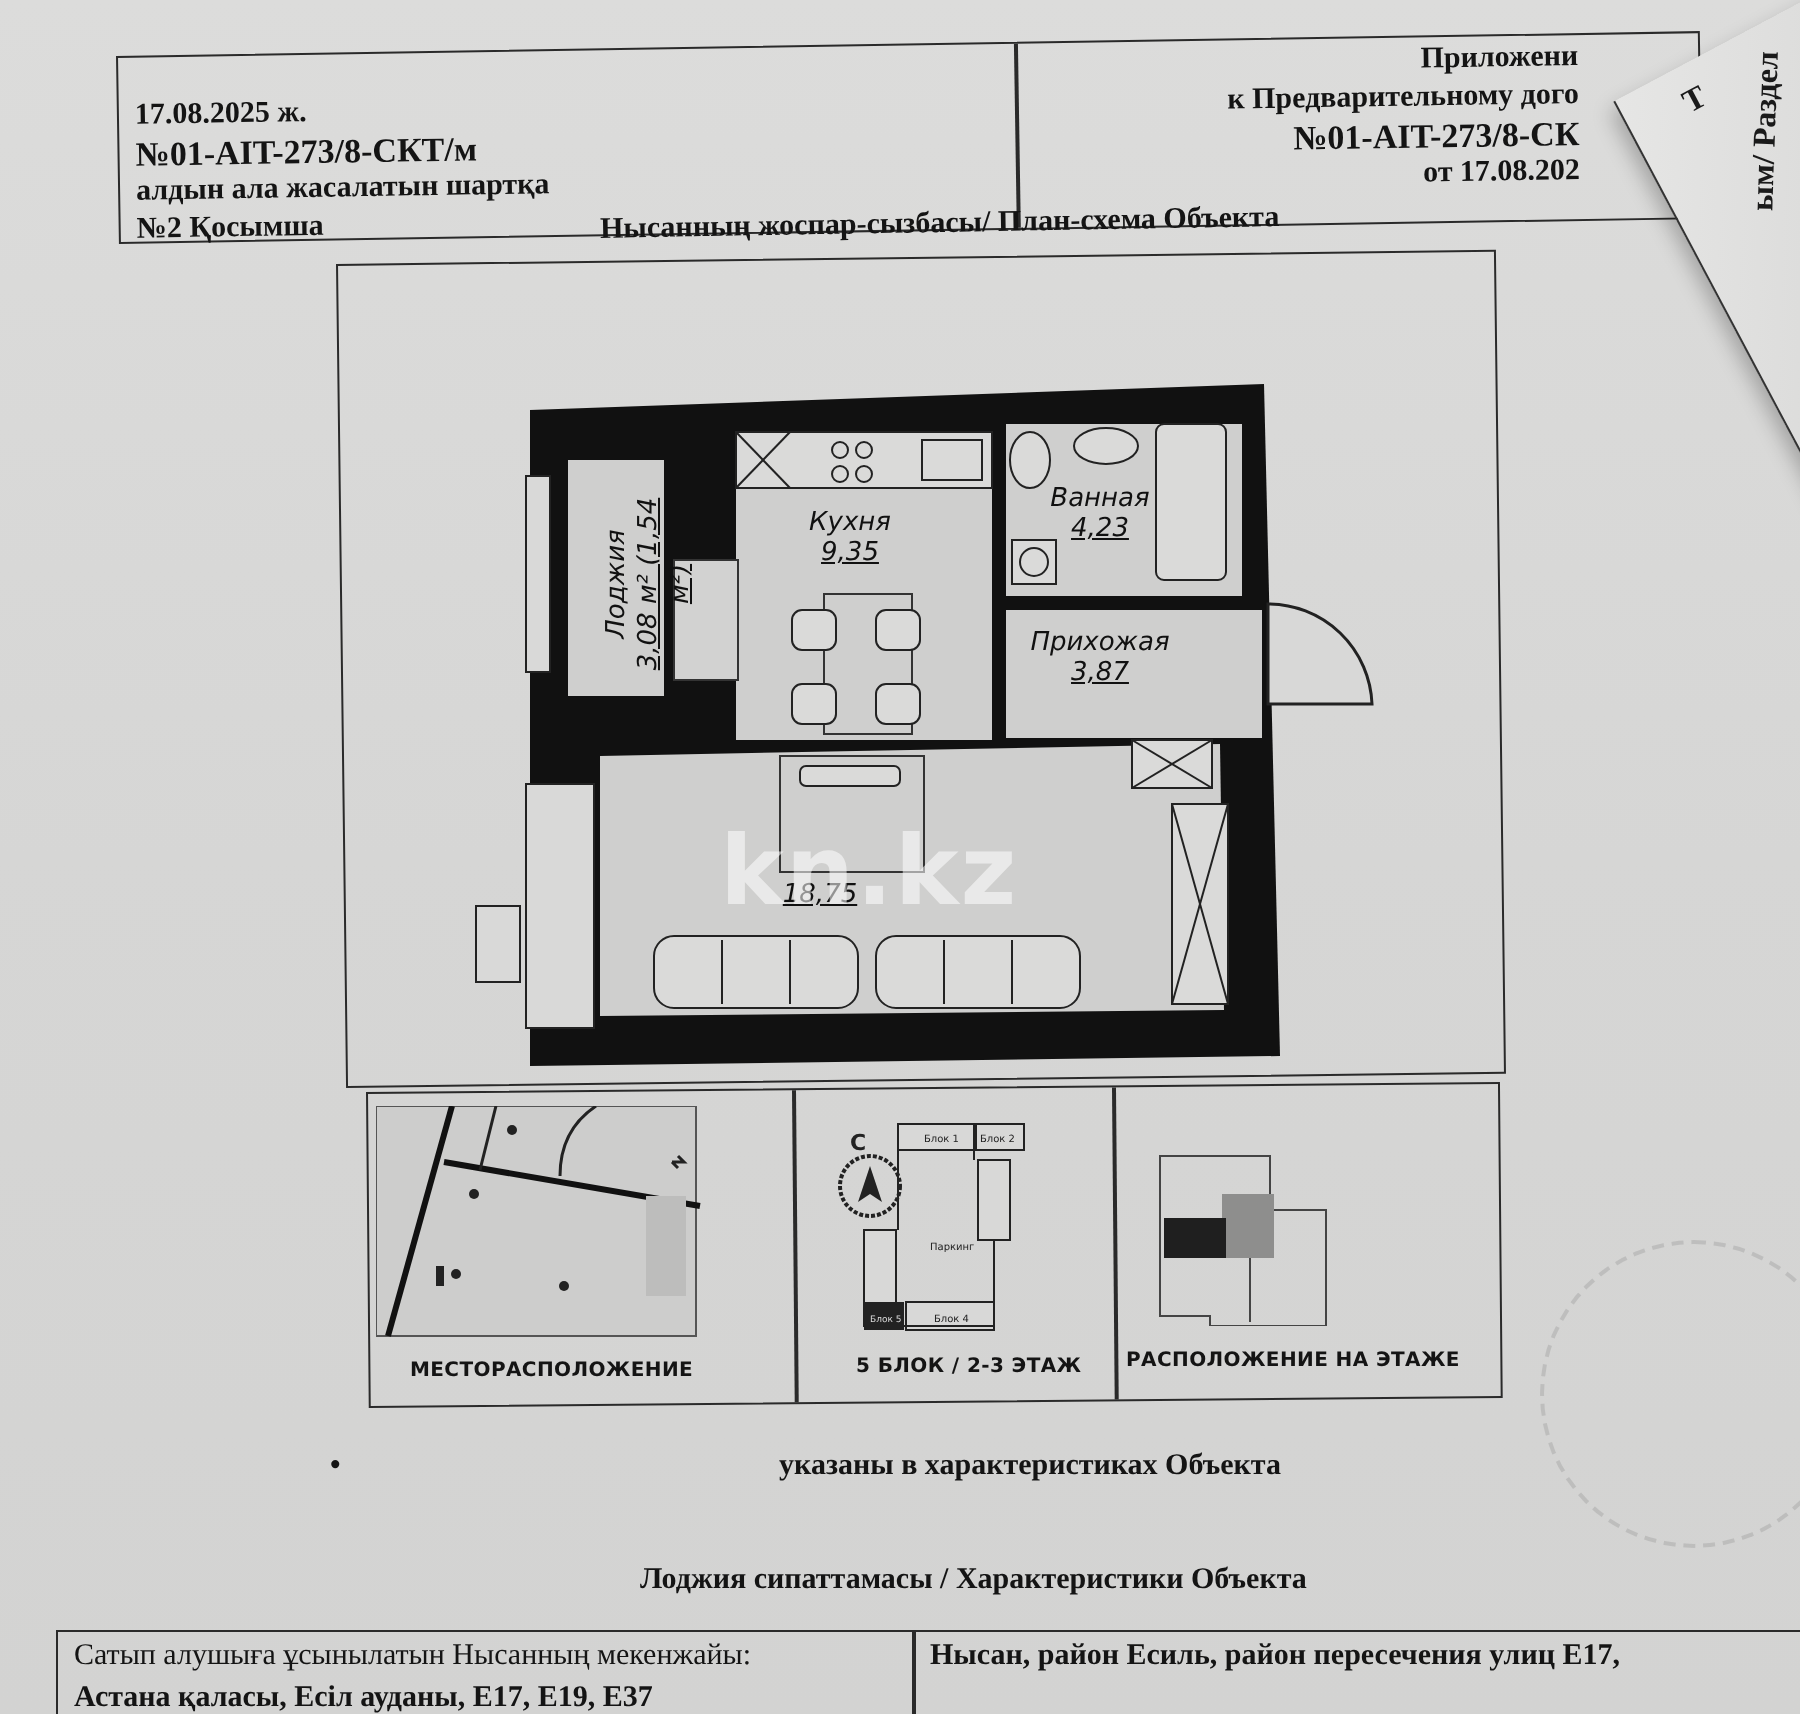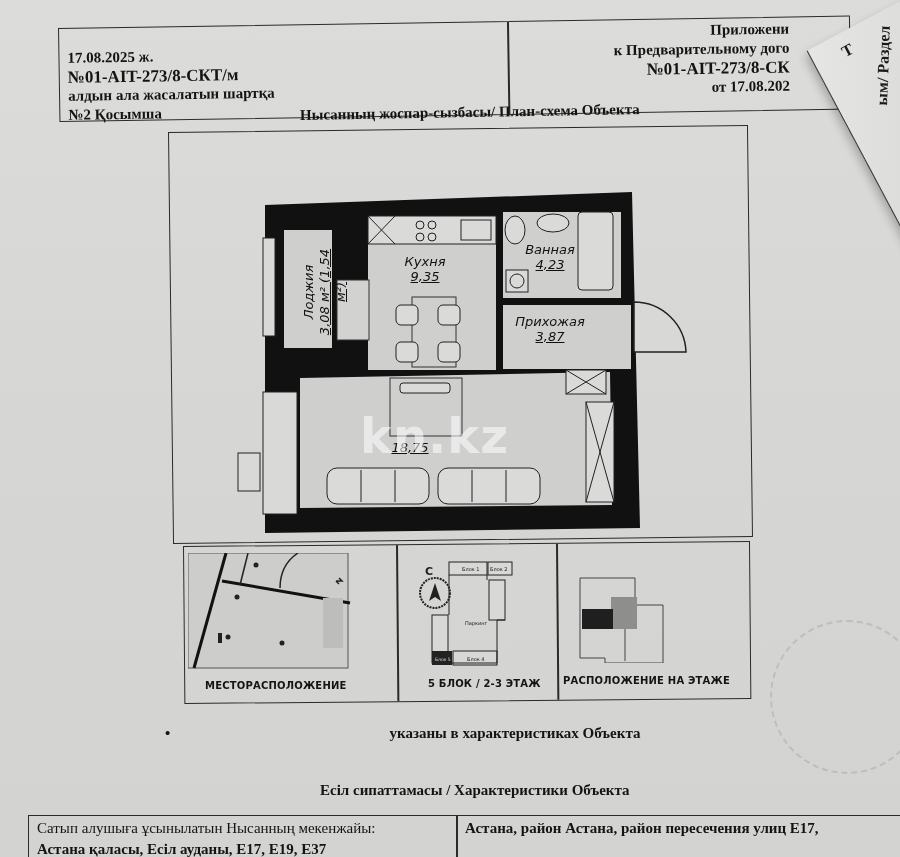--- a/index.html
+++ b/index.html
@@ -196,27 +196,27 @@
     <rect x="7" y="36" width="31" height="20" fill="#1f1f1f"></rect>
     <line x1="50" y1="56" x2="50" y2="88" stroke="#444"></line>
   </svg>
   <div class="panel-label" style="left:563px;top:675px;">РАСПОЛОЖЕНИЕ НА ЭТАЖЕ</div>
 
   <div class="note">
     <span class="bullet">•</span>
     <div>указаны в характеристиках Объекта</div>
   </div>
 
-  <div class="char-title">Есіл сипаттамасы / Характеристики Объекта</div>
+  <div class="char-title">Лоджия сипаттамасы / Характеристики Объекта</div>
 
   <div class="table">
     <div class="tcell" style="left:0;width:427px;">
       <div>Сатып алушыға ұсынылатын Нысанның мекенжайы:</div>
       <b>Астана қаласы, Есіл ауданы, Е17, Е19, Е37</b>
     </div>
     <div class="tdiv"></div>
     <div class="tcell" style="left:428px;width:444px;">
-      <b>Астана, район Астана, район пересечения улиц Е17,</b>
+      <b>Нысан, район Есиль, район пересечения улиц Е17,</b>
     </div>
   </div>
 
   <div class="stamp"></div>
 </div>
 
 </body></html>

